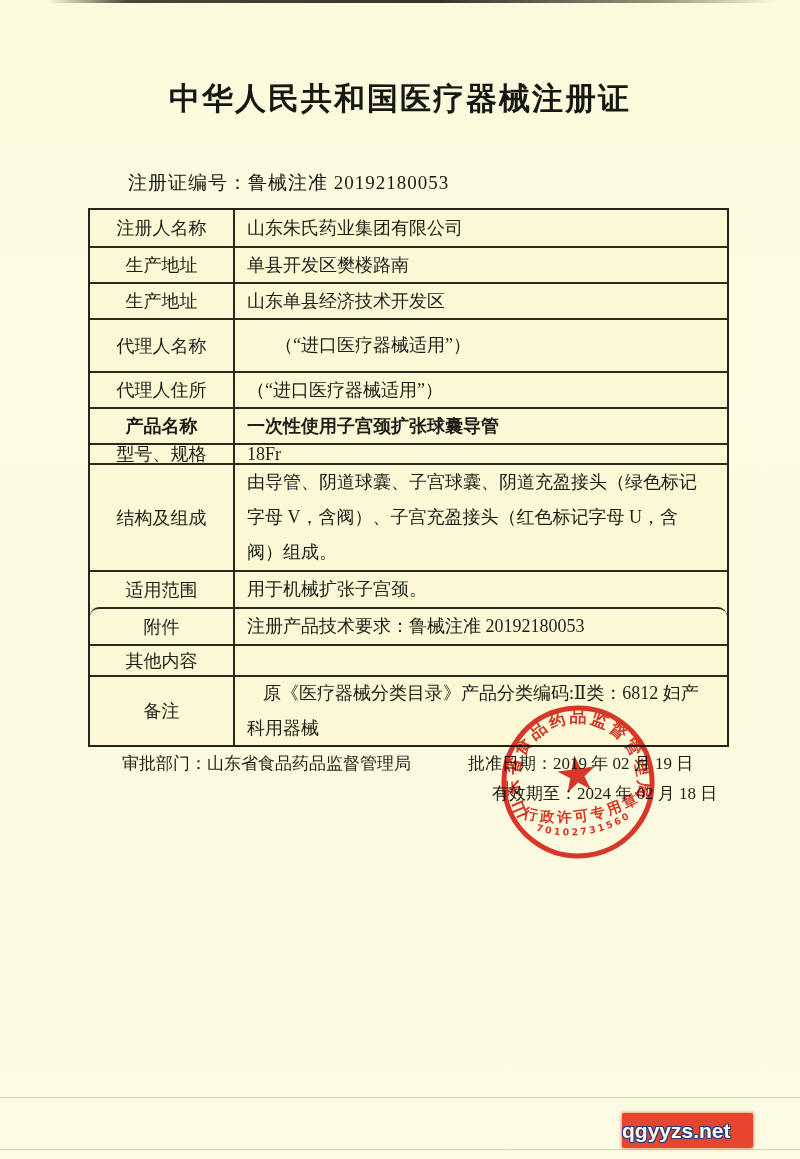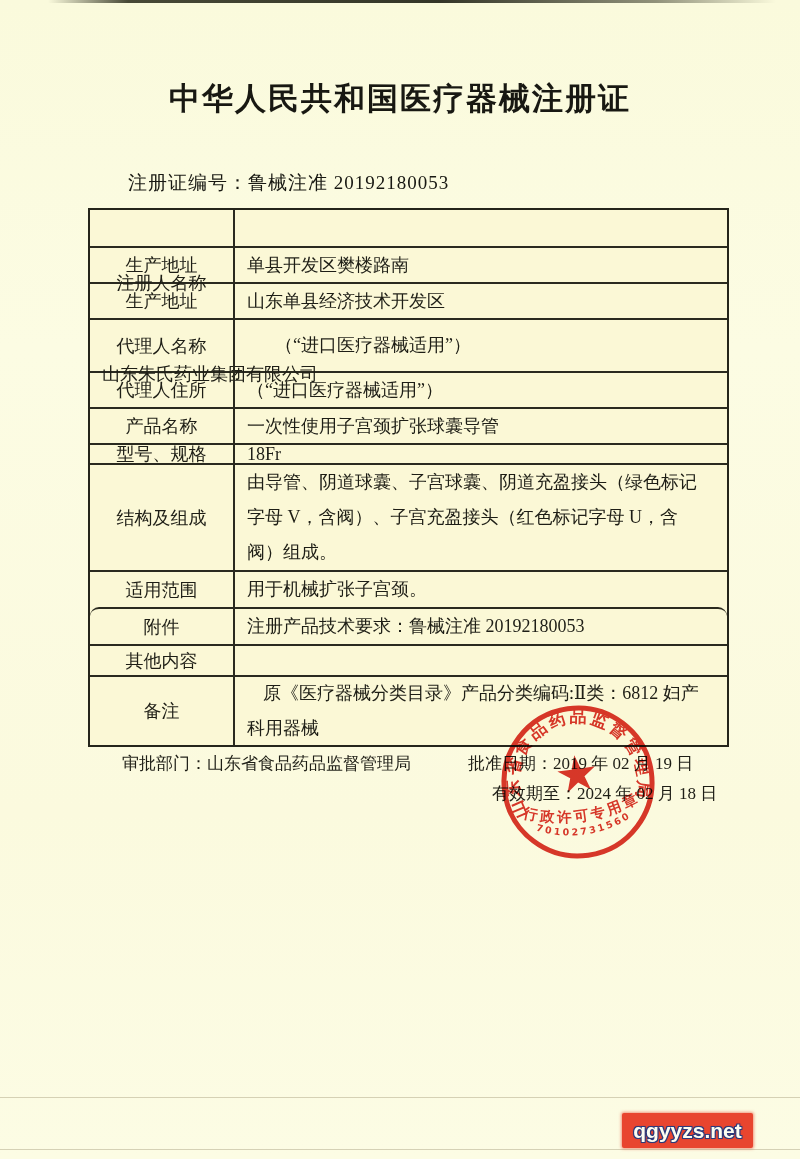--- a/index.html
+++ b/index.html
@@ -33,34 +33,34 @@
     position: absolute; top: 170px; left: 128px;
     font-size: 19px; color: #181812; letter-spacing: 1px;
   }
 
   .cert-table {
     position: absolute; top: 208px; left: 88px; width: 641px;
     border: 2px solid #25251b;
     background: #fbf8d6;
   }
   .trow { display: flex; border-top: 2px solid #2a2a1f; }
-  .trow:first-child { border-top: none; flex-direction: column; }
+  .trow:first-child { border-top: none; }
   .cell-label {
     width: 145px; flex: 0 0 145px;
     display: flex; align-items: center; justify-content: center;
     border-right: 2px solid #2a2a1f;
     font-size: 18px; text-align: center; padding: 2px 4px;
   }
   .cell-value {
     flex: 1; display: flex; align-items: center;
     font-size: 18px; padding: 2px 14px 2px 12px; line-height: 35px;
   }
   .cell-value > span { display: block; width: 100%; }
   .r0 { height: 36px; } .r1 { height: 36px; } .r2 { height: 36px; }
-  .r3 { height: 53px; gap: 28px; } .r4 { height: 36px; } .r5 { height: 36px; }
+  .r3 { height: 53px; gap: 28px; } .r4 { height: 36px; } .r5 { height: 36px; font-weight: bold; }
   .r6 { height: 20px; } .r7 { height: 107px; } .r8 { height: 37px; }
   .r9 { height: 37px; border-radius: 9px; } .r10 { height: 31px; } .r11 { height: 70px; }
   .r11 .cell-value > span { text-indent: 16px; }
 
   .footer-dept { position: absolute; top: 752px; left: 122px; font-size: 17px; }
   .footer-date1 { position: absolute; top: 752px; left: 468px; font-size: 17px; }
   .footer-date2 { position: absolute; top: 782px; left: 492px; font-size: 17px; }
 
   .stamp {
     position: absolute; left: 493px; top: 697px; width: 170px; height: 170px;
@@ -71,21 +71,21 @@
   .stamp .ring { fill: none; stroke: #d7281e; stroke-width: 5; }
   .stamp text { fill: #d7281e; font-weight: 700; }
   .ring-text { font-size: 17px; letter-spacing: 3px; font-family: "Liberation Serif", serif; }
   .bottom-text { font-size: 14.5px; letter-spacing: 3px; font-family: "Liberation Serif", serif; }
   .serial-text { font-size: 9.5px; letter-spacing: 2.5px; font-family: "DejaVu Sans", sans-serif; }
   .star { fill: #d7281e; }
 
   .watermark {
     position: absolute; left: 622px; top: 1113px; width: 131px; height: 35px;
     background: #e8452f;
-    display: flex; align-items: center; justify-content: center;
+    display: flex; align-items: center; 
     border-radius: 2px;
     box-shadow: 0 0 3px 1px rgba(232,69,47,.55);
   }
   .watermark span {
     font-family: "Liberation Sans", sans-serif;
     font-size: 21px; font-weight: 700; color: #fdfdf0; letter-spacing: 0px;
     text-shadow: -1px -1px 0 #2a3a7c, 1px -1px 0 #2a3a7c, -1px 1px 0 #2a3a7c,
                  1px 1px 0 #2a3a7c, 0 0 2px #2a3a7c;
   }
 </style>

